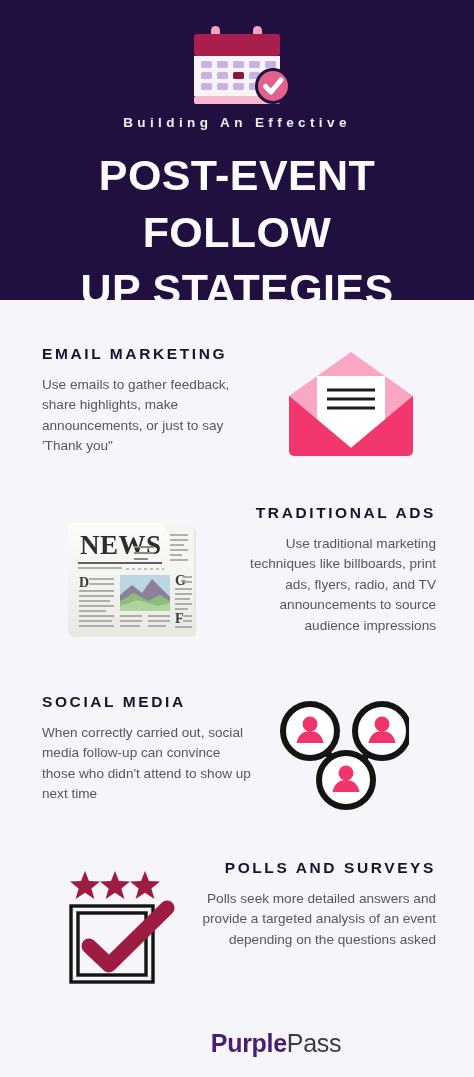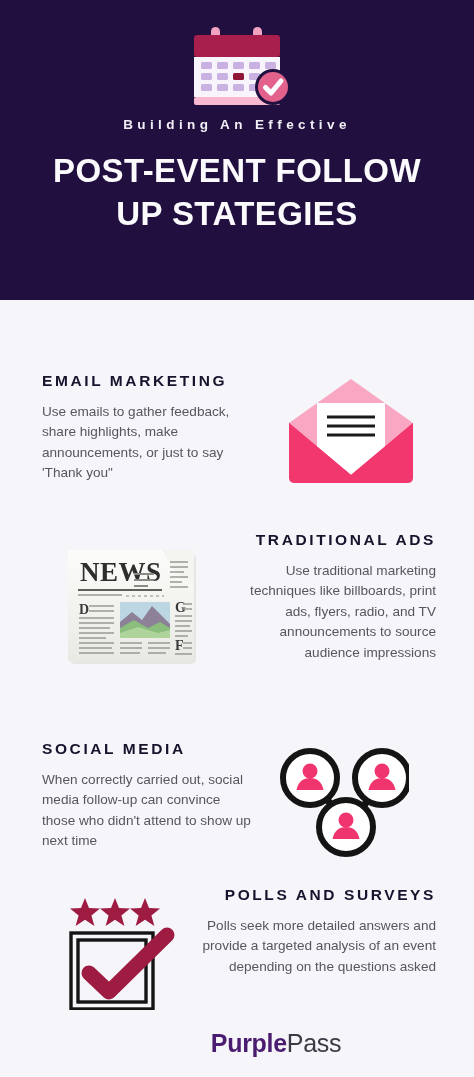--- a/index.html
+++ b/index.html
@@ -45,37 +45,36 @@
     color: #f1eef6;
     font-size: 13.5px;
     font-weight: 700;
     letter-spacing: 4.4px;
     text-align: center;
     line-height: 1;
   }
   .headline {
     margin-top: 17px;
     color: #fbfafd;
-    font-size: 33px;
+    font-size: 43px;
     font-weight: 700;
     letter-spacing: 0.4px;
     line-height: 1.33;
     text-align: center;
     width: 430px;
     text-transform: uppercase;
   }
 
   
   .body-area {
     position: relative;
     width: 474px;
     height: 674px;
     background: #f6f5fa;
     box-sizing: border-box;
-    margin-top: 27px;
   }
 
   .section {
     position: absolute;
     display: flex;
     align-items: flex-start;
     width: 474px;
     box-sizing: border-box;
   }
   .sec-text {
@@ -110,21 +109,21 @@
 
   
   #sec-email      { top: 46px;  left: 0;  padding: 0 0 0 42px; }
   #sec-email .sec-text { width: 205px; }
   #sec-email .sec-art  { margin-left: 40px; margin-top: 4px; }
 
   #sec-ads        { top: 205px; left: 0;  padding: 0 38px 0 0; justify-content: flex-end; }
   #sec-ads .sec-text { width: 210px; }
   #sec-ads .sec-art  { margin-right: 22px; margin-top: 12px; text-align: center; }
 
-  #sec-social     { top: 414px; left: 0;  padding: 0 0 0 42px; }
+  #sec-social     { top: 394px; left: 0;  padding: 0 0 0 42px; }
   #sec-social .sec-text { width: 210px; }
   #sec-social .sec-art  { margin-left: 25px; margin-top: 4px; }
 
   #sec-polls      { top: 560px; left: 0;  padding: 0 38px 0 16px; justify-content: flex-end; }
   #sec-polls .sec-text { width: 237px; }
   #sec-polls .sec-art  { margin-right: 18px; margin-top: 8px; }
 
   
   .footer {
     position: absolute;

